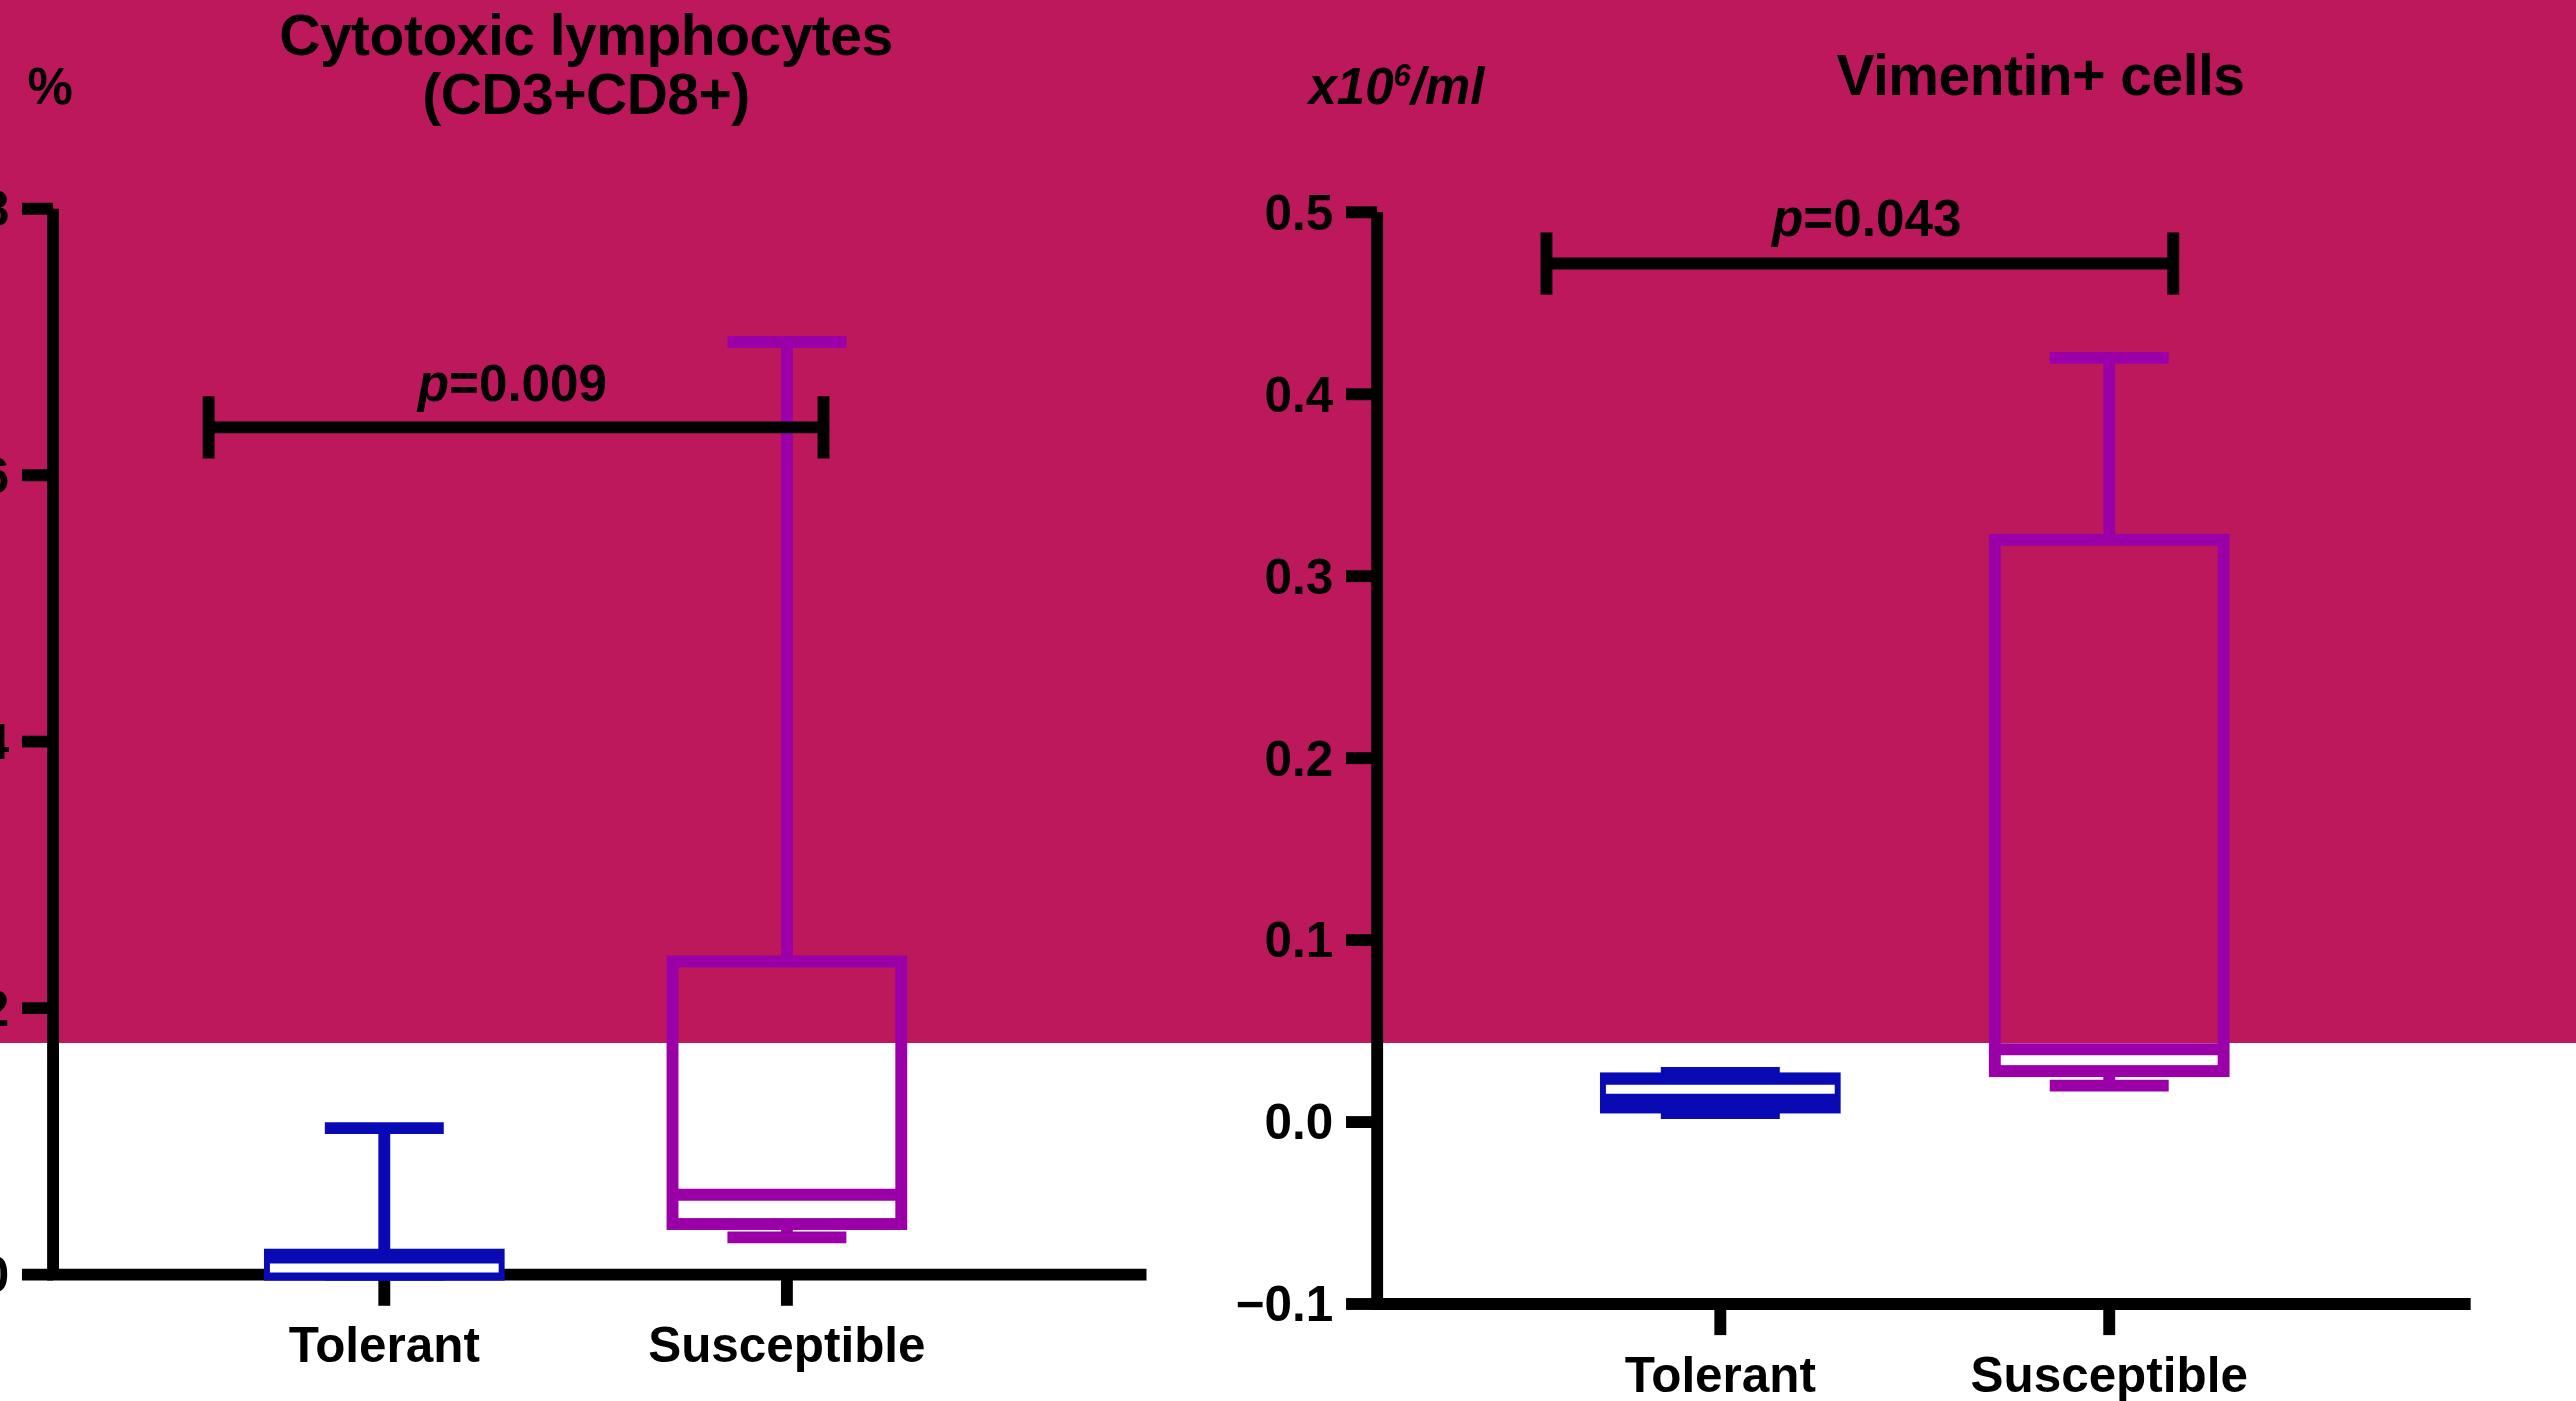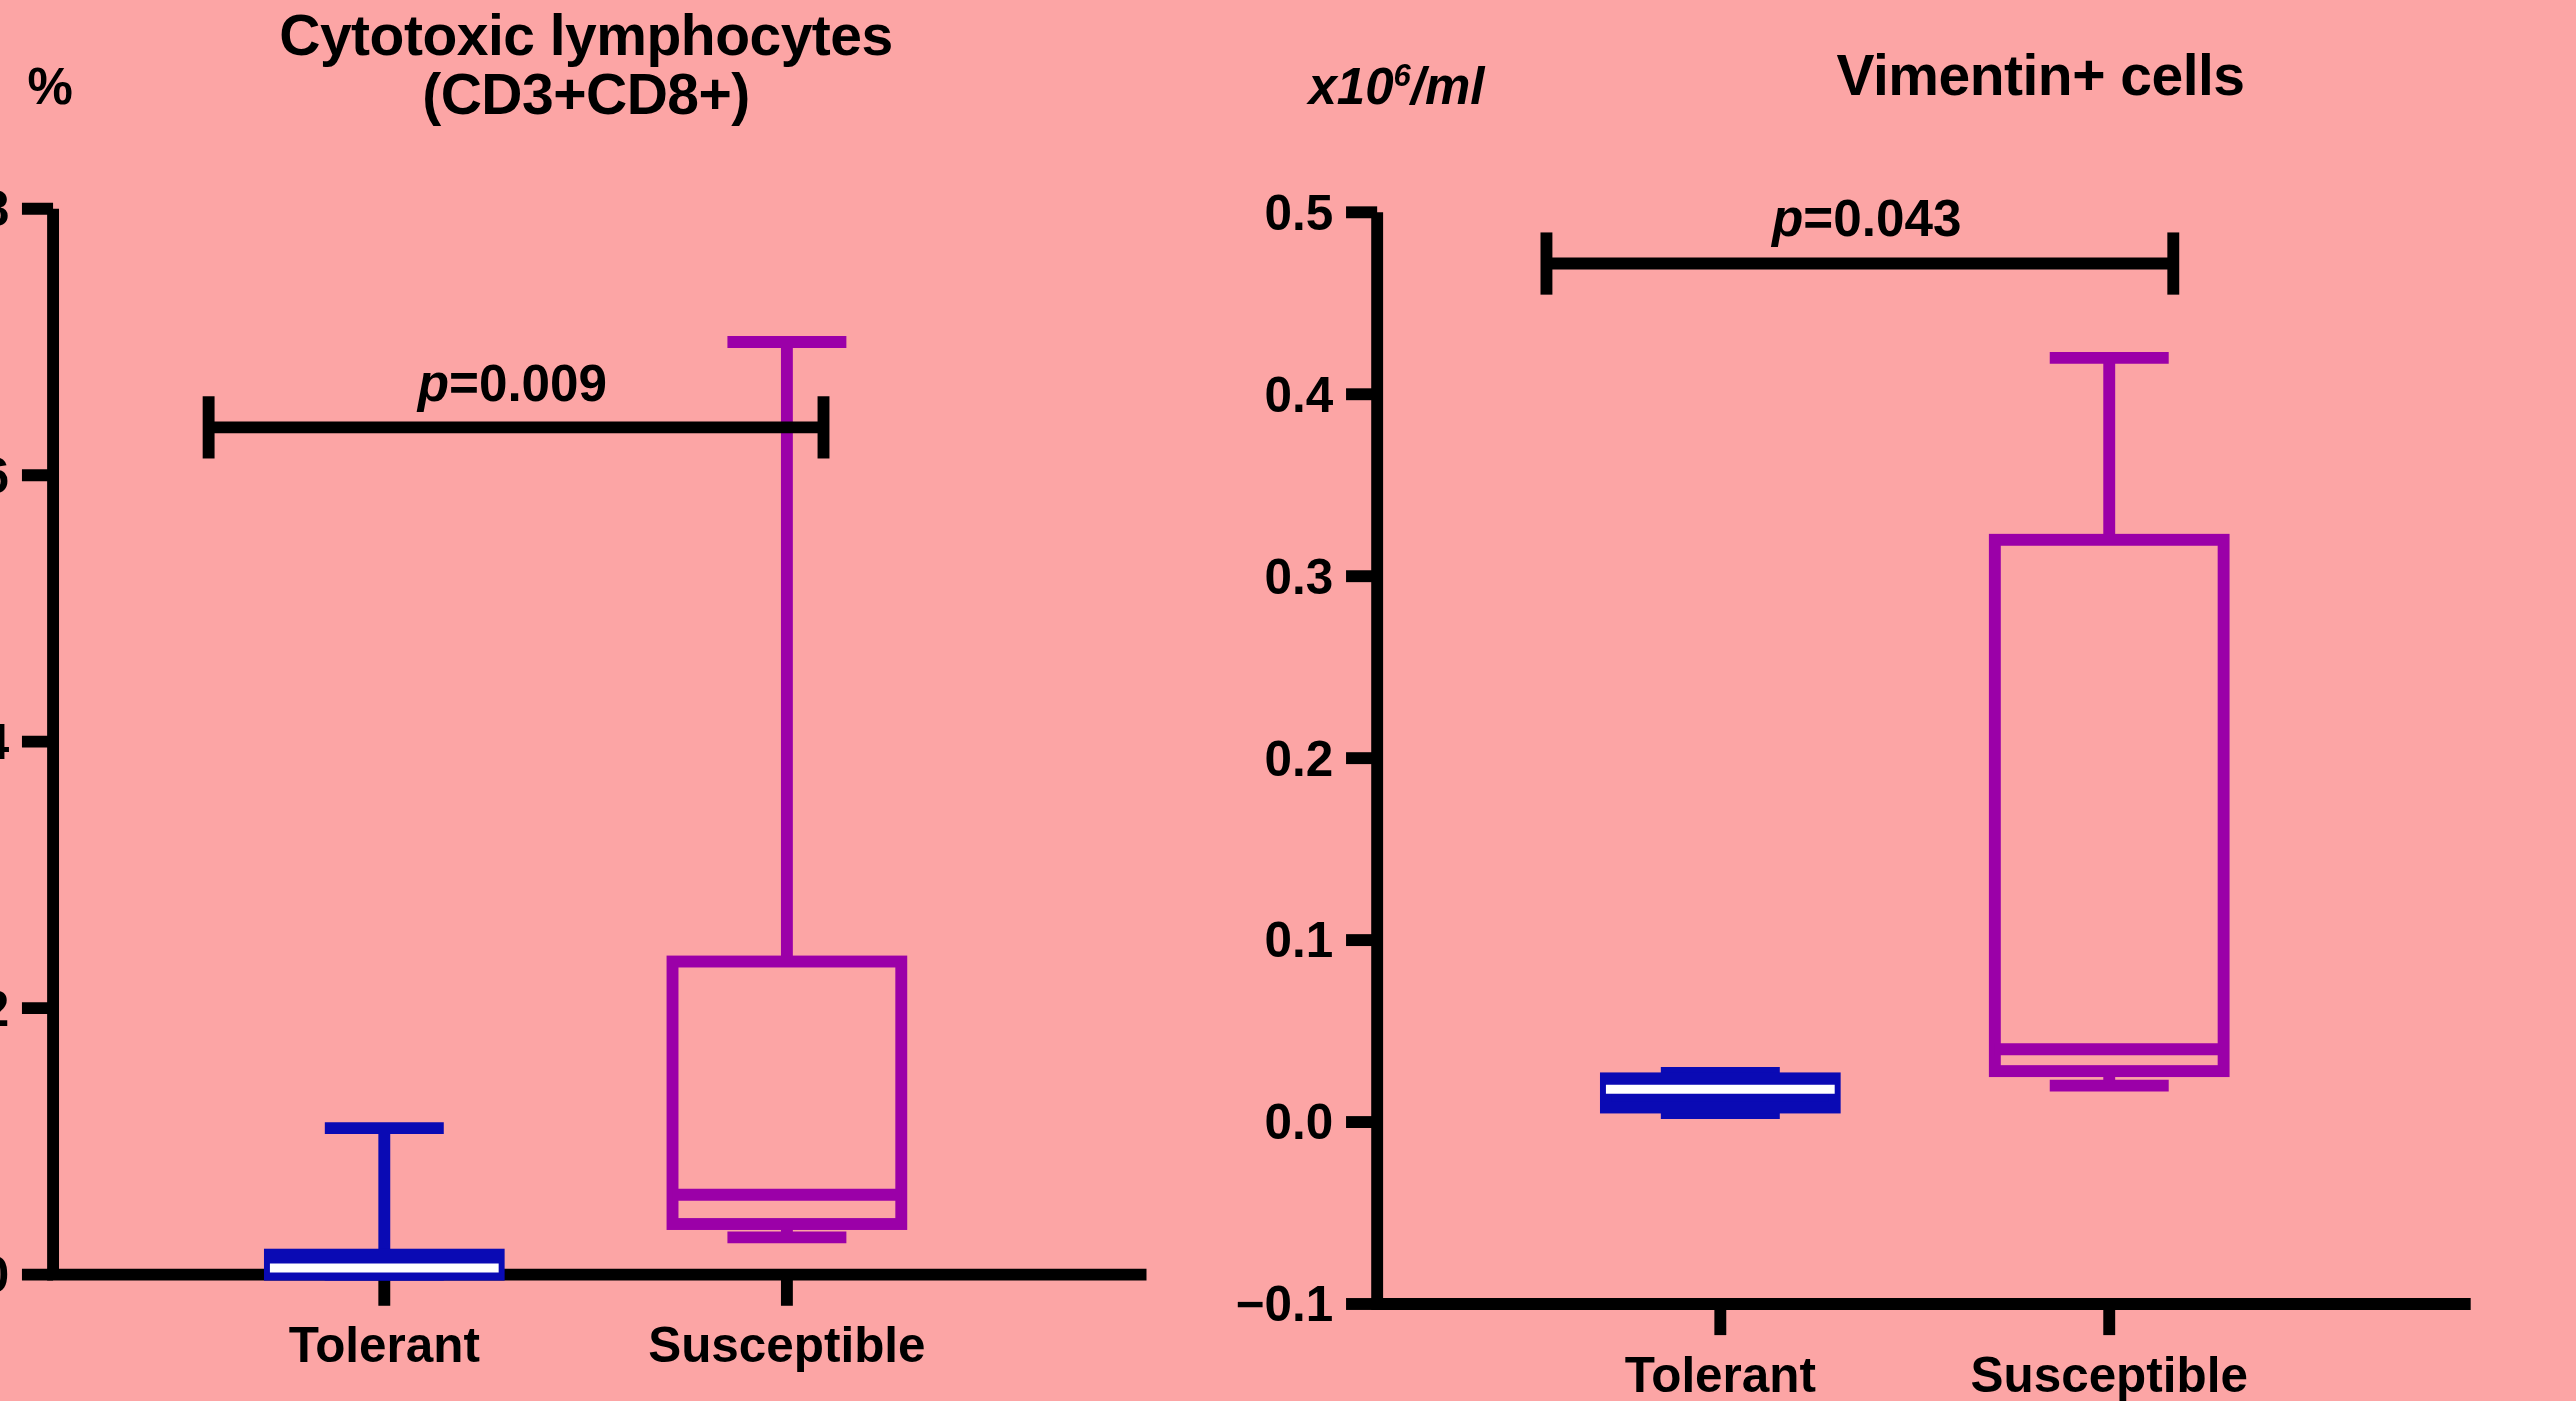--- a/index.html
+++ b/index.html
@@ -1,17 +1,17 @@
 <!DOCTYPE html>
 <html style="font-size:14.6px"><head>
 <meta charset="utf-8">
 <style>
   html,body{margin:0;padding:0;background:#ffffff;}
   body{width:2576px;height:1401px;font-family:"Liberation Sans",sans-serif;overflow:hidden;}
-  .figure{position:relative;width:2576px;height:1401px;background:#fca5a5;}
+  .figure{position:relative;width:2576px;height:1043px;background:#be185d;}
   .panel{position:absolute;top:0;height:1401px;}
   #panel-left{left:0;width:1281px;}
   #panel-right{left:1281px;width:1295px;}
   .panel-title{
     position:absolute;text-align:center;font-weight:bold;
     color:#000;line-height:1.05;letter-spacing:-0.5px;
   }
   #title-left{left:55px;width:1062px;top:5.5px;font-size:57px;}
   #title-right{left:302px;width:915px;top:46px;font-size:57px;}
   .axis-unit{

